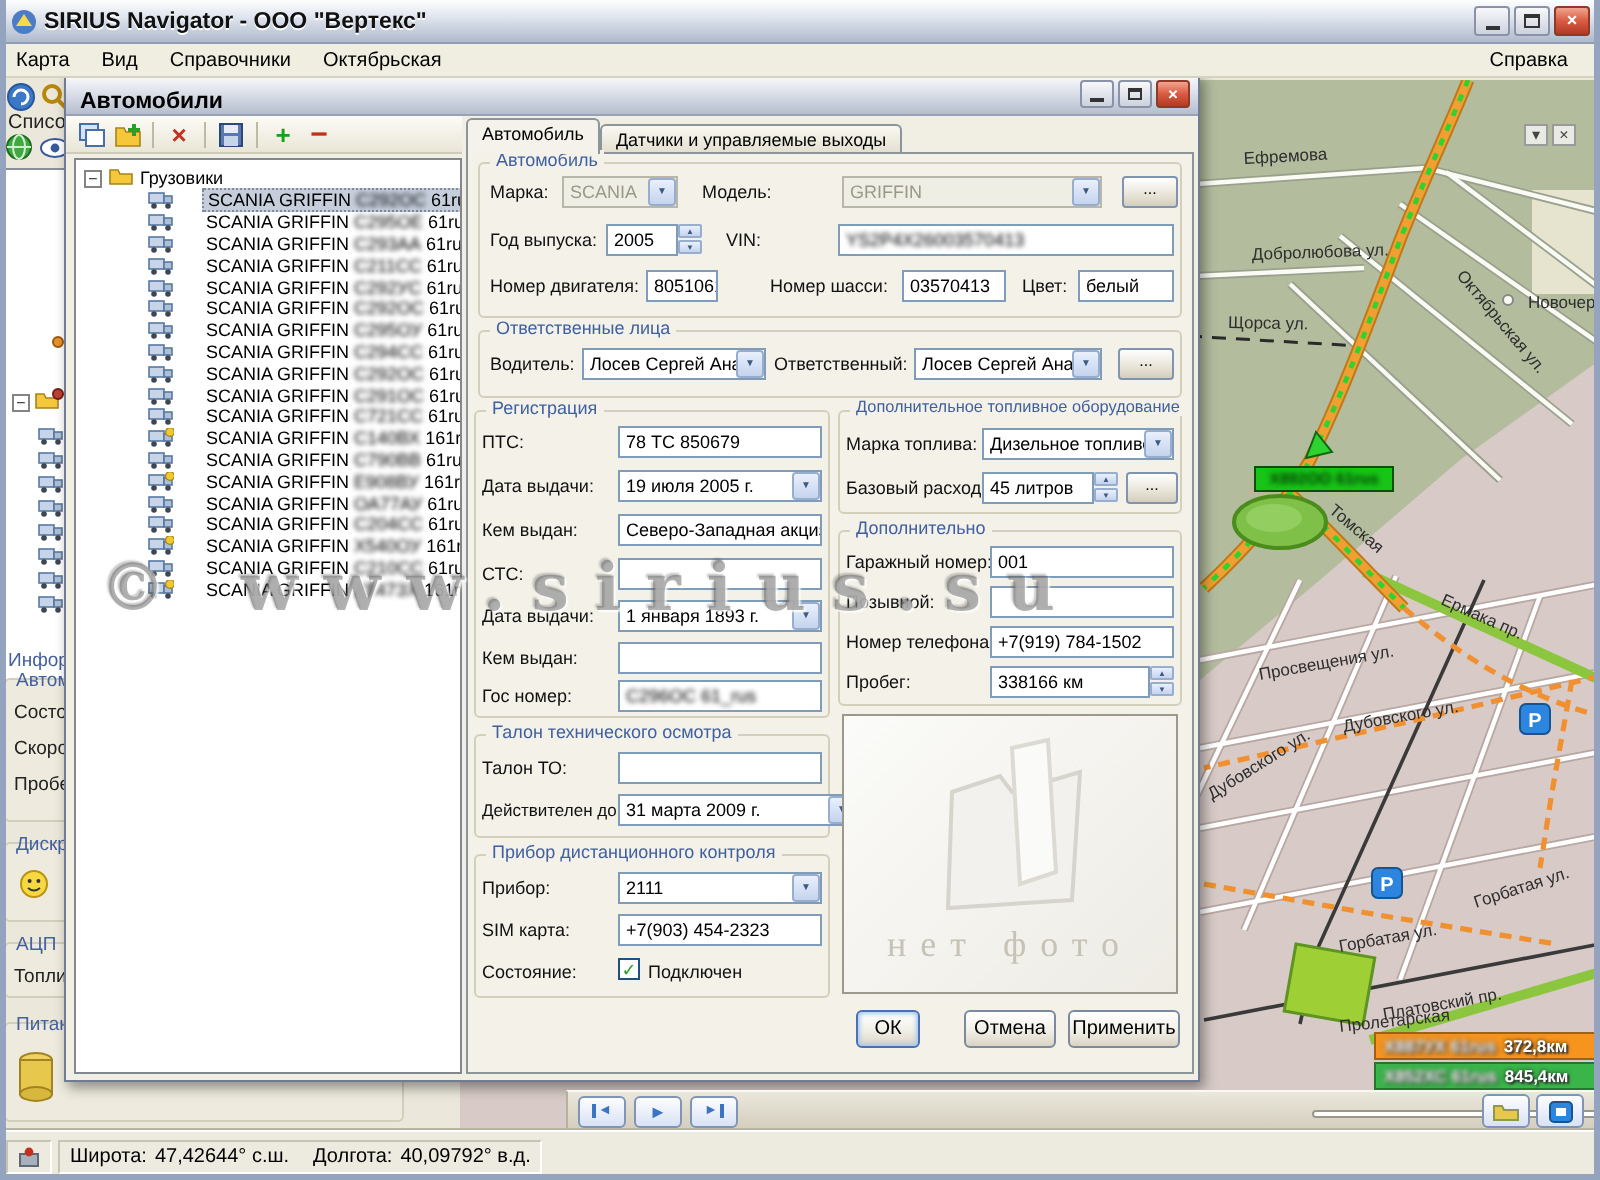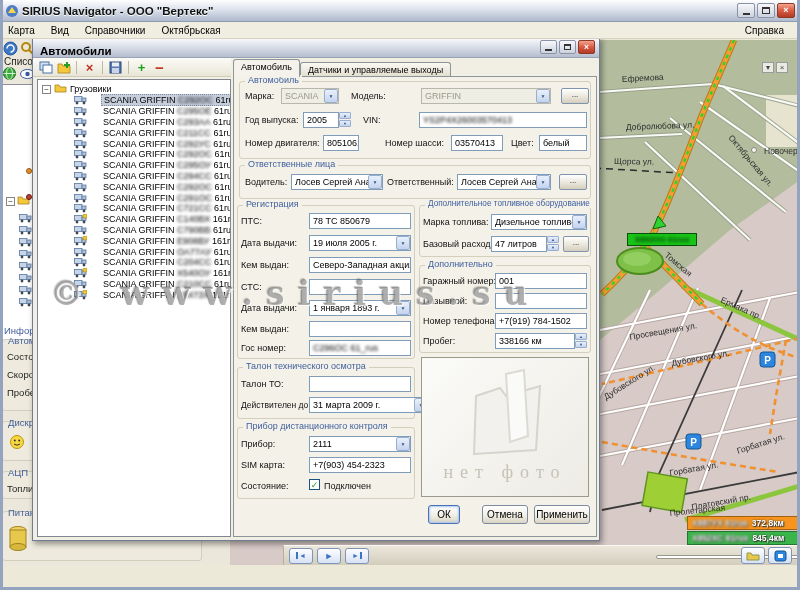--- a/index.html
+++ b/index.html
@@ -686,21 +686,21 @@
     <span class="lbl" style="left:291px;top:444px">Подключен</span>
 
     <div class="grp" style="left:386px;top:168px;width:172px;height:52px"></div>
     <span class="gt" style="left:392px;top:162px;font-size:8.2px">Дополнительное топливное оборудование</span>
     <span class="lbl" style="left:390px;top:180px">Марка топлива:</span>
     <div class="inp combo" style="left:458px;top:177px;width:96px">
         <span style="overflow:hidden;white-space:nowrap">Дизельное топливо</span>
         <span class="dd">▼</span>
       </div>
     <span class="lbl" style="left:390px;top:202px">Базовый расход:</span>
-    <div class="inp" style="left:458px;top:199px;width:56px"><span>47 литров</span></div>
+    <div class="inp" style="left:458px;top:199px;width:56px"><span>45 литров</span></div>
     <span class="spin" style="left:514px;top:199px">
         <span class="sbn su">▲</span>
         <span class="sbn sd">▼</span>
       </span>
     <span class="morebtn" style="left:530px;top:199px;width:26px">...</span>
 
     <div class="grp" style="left:386px;top:228px;width:172px;height:88px"></div>
     <span class="gt" style="left:392px;top:222px">Дополнительно</span>
     <span class="lbl" style="left:390px;top:239px">Гаражный номер:</span>
     <div class="inp" style="left:462px;top:236px;width:92px"><span>001</span></div>
@@ -744,15 +744,30 @@
         </svg>
     </span>
     <span class="pico" style="left:484px">
       <svg width="13" height="12">
           <rect x="1" y="1" width="11" height="10" rx="2" fill="#2C85DE" stroke="#16558F"></rect>
           <rect x="4" y="4" width="5" height="4" fill="#fff"></rect>
         </svg>
     </span>
   </div>
 
+  <div class="statusbar">
+    <span class="sb-cell">
+      <svg width="11" height="11">
+          <rect x="1" y="4" width="9" height="6" fill="#A8B0BC" stroke="#606878"></rect>
+          <circle cx="5.5" cy="3" r="2.2" fill="#C23020"></circle>
+        </svg>
+    </span>
+    <span class="sb-cell" style="gap:4px">
+      <span>Широта:</span>
+      <span>47,42644° с.ш.</span>
+      <span style="width:4px"></span>
+      <span>Долгота:</span>
+      <span>40,09792° в.д.</span>
+    </span>
+  </div>
 
   <div class="frame"></div>
 </div>
 
 </body></html>

